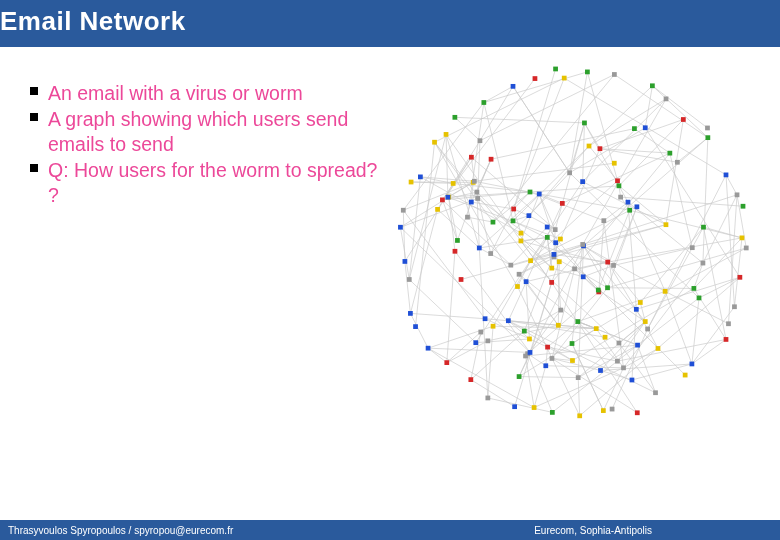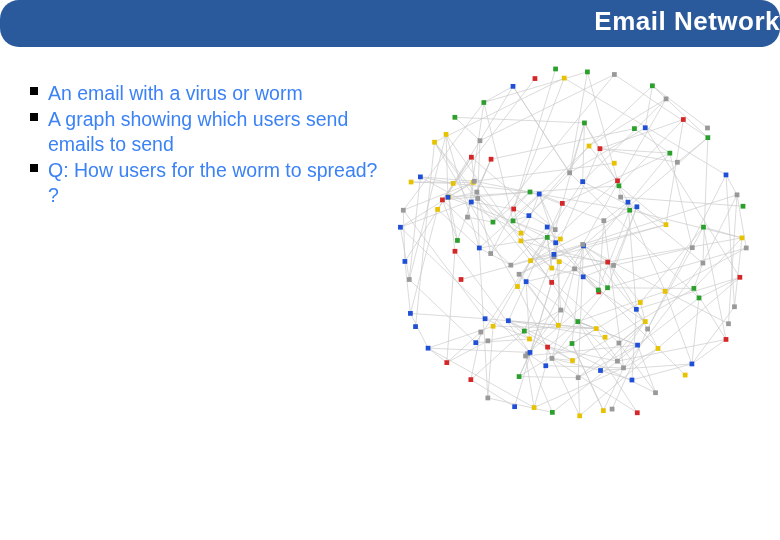--- a/index.html
+++ b/index.html
@@ -13,38 +13,37 @@
   }
   .slide {
     position: relative;
     width: 780px;
     height: 540px;
     box-sizing: border-box;
   }
   .title-bar {
     background: #2a5a9c;
     color: #ffffff;
-    text-align: right;
+    text-align: left;
     font-family: Arial, Helvetica, sans-serif;
     font-weight: bold;
     font-size: 26px;
     padding: 6px 0 10px 0;
     letter-spacing: 0.5px;
-    border-radius: 19px;
   }
   .body-area {
     display: flex;
     flex-direction: row;
     padding: 34px 18px 0 30px;
     box-sizing: border-box;
   }
   .bullets {
     width: 360px;
     font-size: 19.5px;
-    color: #3b82f6;
+    color: #ec4899;
     line-height: 1.25;
   }
   .bullets .item {
     position: relative;
     padding-left: 18px;
     margin-bottom: 2px;
   }
   .bullets .item .marker {
     position: absolute;
     left: 0;
@@ -590,14 +589,19 @@
             <rect x="357.5" y="123.7" width="5" height="5" fill="#1f4fd6"></rect>
             <rect x="369.1" y="144.7" width="5" height="5" fill="#999999"></rect>
             <rect x="375.4" y="156.7" width="5" height="5" fill="#2ca02c"></rect>
             <rect x="374.3" y="190.0" width="5" height="5" fill="#e6c200"></rect>
           </g>
         </svg>
     </div>
 
   </div>
 
+  <div class="footer">
+    <span class="left">Thrasyvoulos Spyropoulos / spyropou@eurecom.fr</span>
+    <span class="spacer"></span>
+    <span class="right">Eurecom, Sophia-Antipolis</span>
+  </div>
 
 </div>
 
 </body></html>

